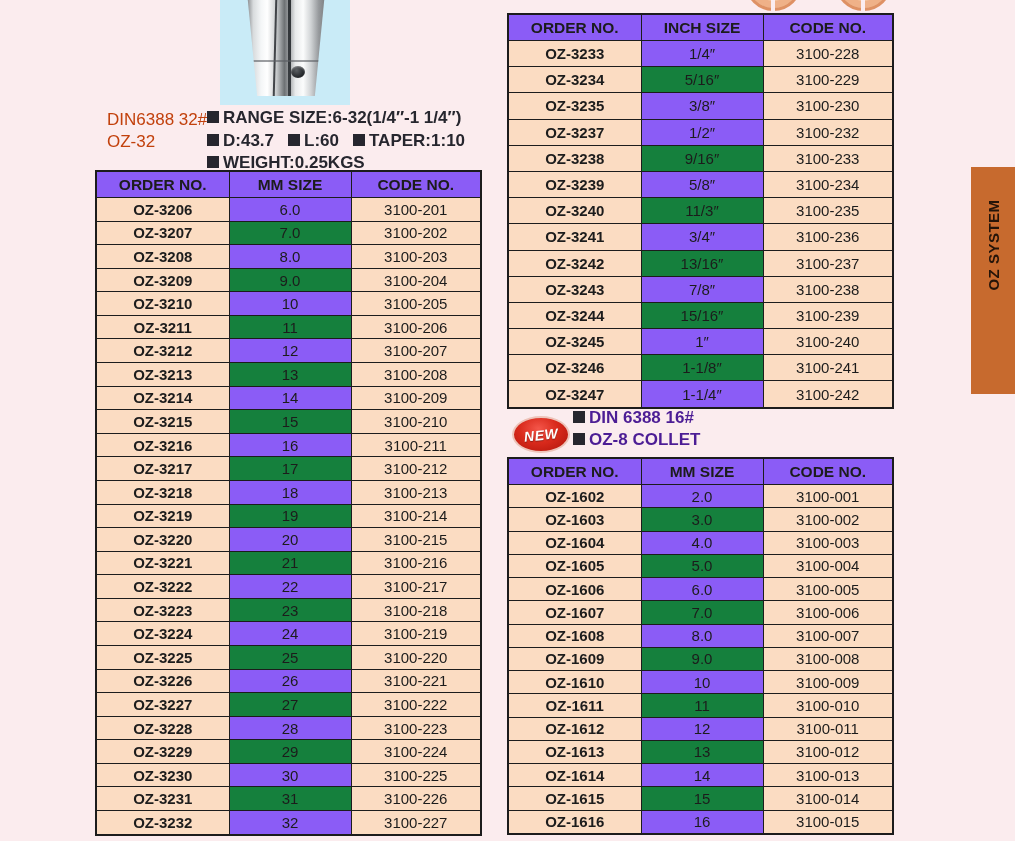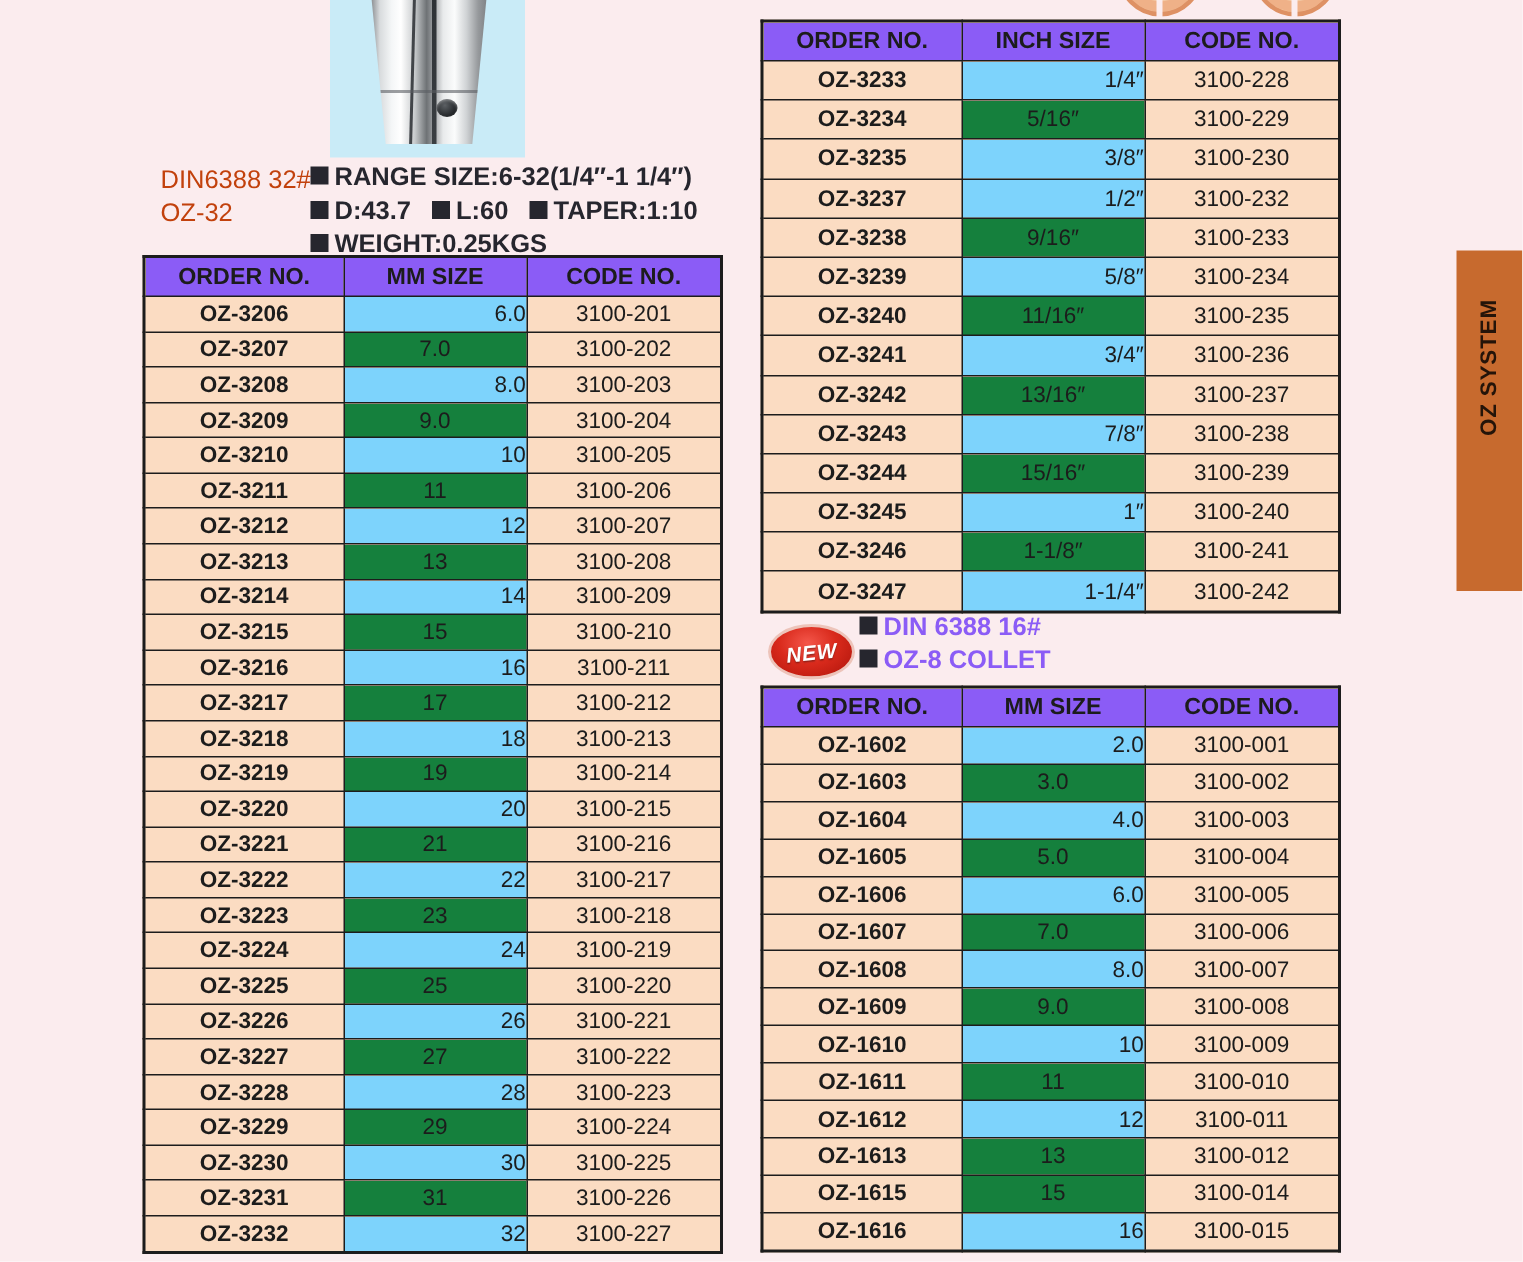--- a/index.html
+++ b/index.html
@@ -26,32 +26,32 @@
   .spec-item:last-child{margin-right:0;}
 
   
   table{position:absolute;border-collapse:collapse;table-layout:fixed;background:#FBDCC2;}
   table{border:2.5px solid #1C1C1C;}
   th,td{border:1.6px solid #1C1C1C;text-align:center;vertical-align:middle;padding:0;overflow:hidden;}
   th{background:#8b5cf6;font-size:15.5px;font-weight:bold;height:25px;}
   td{font-size:15px;}
   td.col-order{background:#FBDCC2;font-weight:bold;}
   td.col-code{background:#FBDCC2;}
-  td.col-size.white{background:#7dd3fc;text-align:right;}
+  td.col-size.white{background:#8b5cf6;}
   td.col-size.mint{background:#15803d;}
   #t-mm32{left:95px;top:170px;width:385px;height:666px;}
   #t-inch32{left:507px;top:13px;width:384px;height:396px;}
   #t-mm16{left:507px;top:457px;width:384px;height:378px;}
 
   
   .new-badge{position:absolute;left:512px;top:416px;width:54px;height:33px;border-radius:50%;
     background:radial-gradient(ellipse at 45% 32%,#F4564A 0%,#D92A1C 45%,#AD130A 100%);
     border:2px solid #EDC4BA;display:flex;align-items:center;justify-content:center;}
   .new-badge span{color:#fff;font-weight:bold;font-style:italic;font-size:14px;transform:rotate(-6deg);letter-spacing:.5px;text-shadow:0 1px 1px rgba(0,0,0,.35);}
-  .new-lines{position:absolute;left:573px;top:407px;font-size:17px;font-weight:bold;color:#8b5cf6;line-height:22px;white-space:nowrap;}
+  .new-lines{position:absolute;left:573px;top:407px;font-size:17px;font-weight:bold;color:#4c1d95;line-height:22px;white-space:nowrap;}
 
   
   .side-tab{position:absolute;left:971px;top:167px;width:44px;height:227px;background:#C76A2E;}
   .side-tab span{position:absolute;left:50%;top:78px;transform:translate(-50%,-50%) rotate(-90deg);
     white-space:nowrap;font-size:15px;font-weight:bold;color:#241409;letter-spacing:.5px;}
 
   
   .logo-clip{position:absolute;top:0;height:13px;width:57px;overflow:hidden;}
   .logo-clip .circle{position:absolute;top:-46px;left:0;width:57px;height:57px;border-radius:50%;
     background:#F3C8A3;border:3px solid #DE9164;box-shadow:inset 0 0 0 7px #EFB188;box-sizing:border-box;}
@@ -280,21 +280,21 @@
           <td class="col-size mint">9/16″</td>
           <td class="col-code">3100-233</td>
         </tr>
         <tr>
           <td class="col-order">OZ-3239</td>
           <td class="col-size white">5/8″</td>
           <td class="col-code">3100-234</td>
         </tr>
         <tr>
           <td class="col-order">OZ-3240</td>
-          <td class="col-size mint">11/16″</td>
+          <td class="col-size mint">11/3″</td>
           <td class="col-code">3100-235</td>
         </tr>
         <tr>
           <td class="col-order">OZ-3241</td>
           <td class="col-size white">3/4″</td>
           <td class="col-code">3100-236</td>
         </tr>
         <tr>
           <td class="col-order">OZ-3242</td>
           <td class="col-size mint">13/16″</td>
@@ -395,20 +395,25 @@
           <td class="col-order">OZ-1612</td>
           <td class="col-size white">12</td>
           <td class="col-code">3100-011</td>
         </tr>
         <tr>
           <td class="col-order">OZ-1613</td>
           <td class="col-size mint">13</td>
           <td class="col-code">3100-012</td>
         </tr>
         <tr>
+          <td class="col-order">OZ-1614</td>
+          <td class="col-size white">14</td>
+          <td class="col-code">3100-013</td>
+        </tr>
+        <tr>
           <td class="col-order">OZ-1615</td>
           <td class="col-size mint">15</td>
           <td class="col-code">3100-014</td>
         </tr>
         <tr>
           <td class="col-order">OZ-1616</td>
           <td class="col-size white">16</td>
           <td class="col-code">3100-015</td>
         </tr>
       </tbody>

